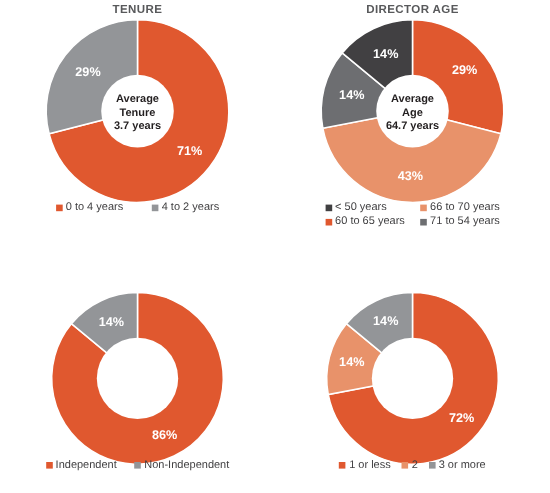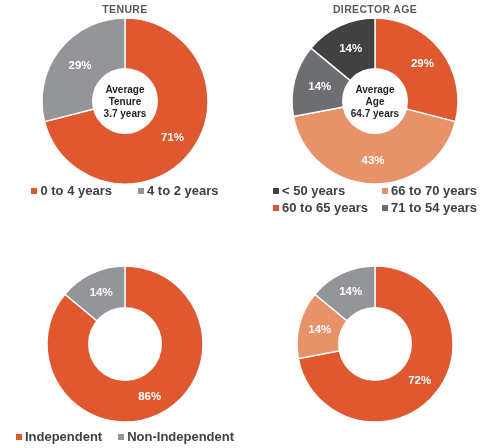--- a/index.html
+++ b/index.html
@@ -72,26 +72,26 @@
     position: absolute;
     left: 0;
     right: 0;
     display: flex;
     flex-wrap: wrap;
     justify-content: center;
     align-content: flex-start;
     gap: 2px 0;
   }
   .panel-top .legend { top: 183px; }
-  .panel-bottom .legend { bottom: 4px; }
+  .panel-bottom .legend { bottom: 20px; }
   .legend-item {
     display: flex;
     align-items: center;
-    font-size: 13px;
-    font-weight: bold;
+    font-size: 10px;
+    font-weight: normal;
     color: #414042;
     white-space: nowrap;
     font-family: "Liberation Sans", sans-serif;
   }
   .legend-swatch {
     width: 6px;
     height: 6px;
     margin-right: 3px;
     flex: 0 0 auto;
     display: inline-block;
@@ -222,15 +222,29 @@
             <path d="M 78 78 L 17.899967063488454 28.28092879960218 A 78 78 0 0 1 77.99999999999999 0 Z" fill="#939598" stroke="#ffffff" stroke-width="1.4"></path>
           </g>
         <circle cx="78" cy="78" r="37" fill="#ffffff"></circle>
         <g id="boards-labels">
             <text class="slice-label" x="122.7" y="115.0">72%</text>
             <text class="slice-label" x="22.8" y="63.8">14%</text>
             <text class="slice-label" x="53.7" y="26.4">14%</text>
           </g>
       </svg>
     </div>
+    <div class="legend">
+      <div class="legend-item lgap-sm">
+        <span class="legend-swatch" style="background:#E0582F"></span>
+        <span>1 or less</span>
+      </div>
+      <div class="legend-item lgap-sm">
+        <span class="legend-swatch" style="background:#E8926A"></span>
+        <span>2</span>
+      </div>
+      <div class="legend-item">
+        <span class="legend-swatch" style="background:#939598"></span>
+        <span>3 or more</span>
+      </div>
+    </div>
   </div>
 
 </div>
 
 </body></html>

